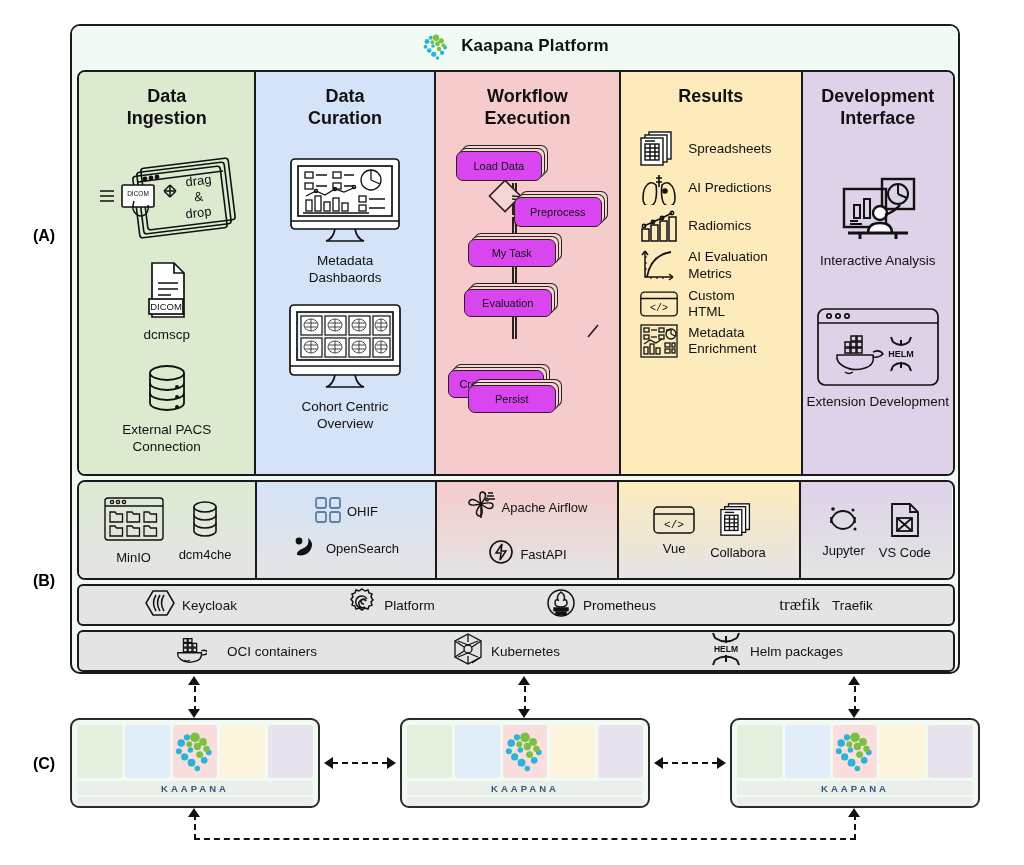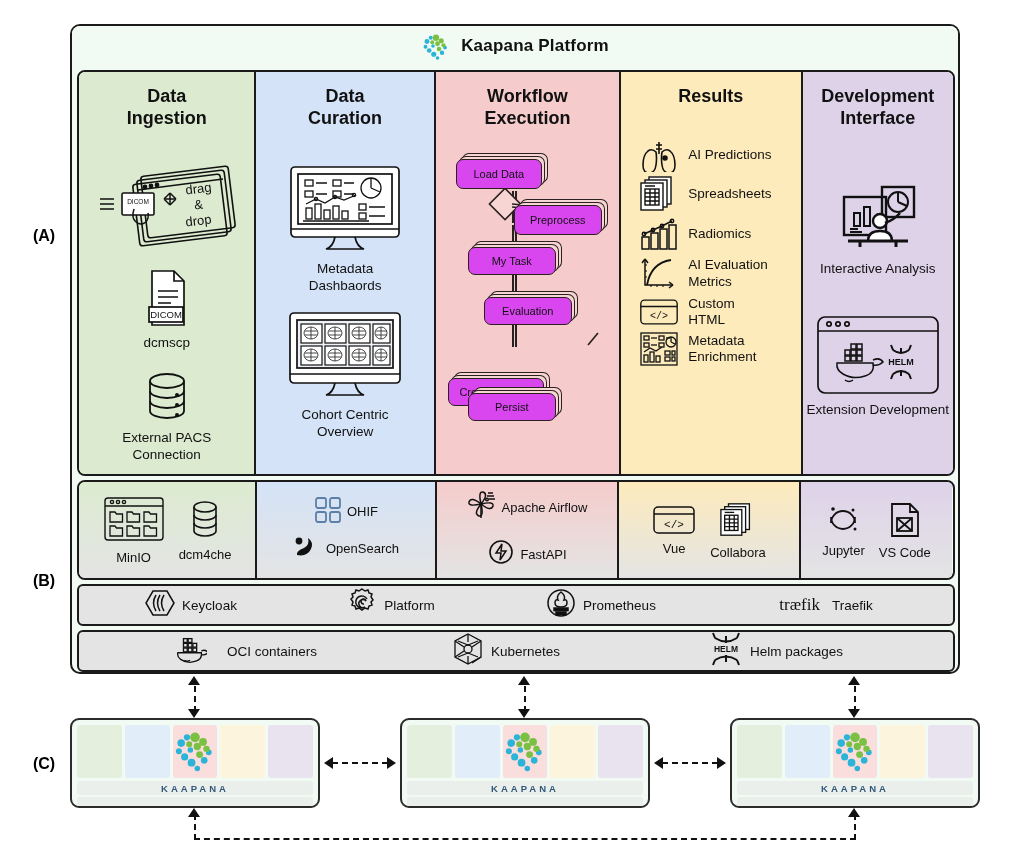--- a/index.html
+++ b/index.html
@@ -49,21 +49,21 @@
   }
   .col{
     position:relative; height:100%;
     border-right:2.5px solid #1a1a1a;
     display:flex; flex-direction:column; align-items:center;
     padding-top:14px;
   }
   .col:last-child{ border-right:none; }
   .col-title{
     font-size:18px; font-weight:bold; text-align:center; line-height:1.2;
-    white-space:pre-line; margin-bottom:14px;
+    white-space:pre-line; margin-bottom:6px;
   }
   .c-green { width:178px; background:#dcebd0; }
   .c-blue  { width:180px; background:#d4e3f7; }
   .c-pink  { width:186px; background:#f5cccb; }
   .c-yellow{ width:182px; background:#fdebbc; }
   .c-purple{ width:151px; background:#ded2e9; }
 
   .item-caption{
     font-size:13.5px; text-align:center; line-height:1.25;
     white-space:pre-line; margin-top:2px;
@@ -363,61 +363,61 @@
 
         <div class="wf-node" style="left:20px; top:12px; width:86px; height:30px;">
           <span>Load Data</span>
         </div>
         <div class="wf-node" style="left:78px; top:58px; width:88px; height:30px;">
           <span>Preprocess</span>
         </div>
         <div class="wf-node" style="left:32px; top:100px; width:88px; height:28px;">
           <span>My Task</span>
         </div>
-        <div class="wf-node" style="left:48px; top:150px; width:88px; height:28px;">
+        <div class="wf-node" style="left:28px; top:150px; width:88px; height:28px;">
           <span>Evaluation</span>
         </div>
         <div class="wf-node" style="left:12px; top:200px; width:96px; height:28px;margin-top:31px;">
           <span>Create Results</span>
         </div>
         <div class="wf-node" style="left:32px; top:246px; width:88px; height:28px;">
           <span>Persist</span>
         </div>
       </div>
     </div>
 
     <div class="col c-yellow">
       <div class="col-title">Results</div>
 
       <div style="margin-top:16px; width:100%;">
-        <div class="res-row">
-          <span class="res-ico">
-            <svg width="40" height="34" viewBox="0 0 40 34" fill="none" stroke="#111" stroke-width="1.6">
-              <path d="M20 4 v12"></path>
-              <path d="M17 7 h6 M17 11 h6"></path>
-              <path d="M17 14 q-4 -4 -8 -1 q-5 4 -5 14 q0 8 6 8 q6 0 7 -8 q1 -7 0 -13z"></path>
-              <path d="M23 14 q4 -4 8 -1 q5 4 5 14 q0 8 -6 8 q-6 0 -7 -8 q-1 -7 0 -13z"></path>
-              <circle cx="26" cy="20" r="2" fill="#111"></circle>
-            </svg>
-          </span>
-          <span class="res-label">AI Predictions</span>
-        </div>
-
         <div class="res-row">
           <span class="res-ico">
             <svg width="40" height="38" viewBox="0 0 40 38" fill="none" stroke="#111" stroke-width="1.4">
               <rect x="10" y="2" width="22" height="27" fill="#fff"></rect>
               <rect x="6" y="5" width="22" height="27" fill="#fff"></rect>
               <rect x="2" y="8" width="22" height="27" fill="#fff"></rect>
               <rect x="6" y="14" width="14" height="16"></rect>
               <path d="M6 18 h14 M6 22 h14 M6 26 h14 M11 14 v16 M16 14 v16"></path>
               <path d="M6 11 h10"></path>
             </svg>
           </span>
           <span class="res-label">Spreadsheets</span>
+        </div>
+
+        <div class="res-row">
+          <span class="res-ico">
+            <svg width="40" height="34" viewBox="0 0 40 34" fill="none" stroke="#111" stroke-width="1.6">
+              <path d="M20 4 v12"></path>
+              <path d="M17 7 h6 M17 11 h6"></path>
+              <path d="M17 14 q-4 -4 -8 -1 q-5 4 -5 14 q0 8 6 8 q6 0 7 -8 q1 -7 0 -13z"></path>
+              <path d="M23 14 q4 -4 8 -1 q5 4 5 14 q0 8 -6 8 q-6 0 -7 -8 q-1 -7 0 -13z"></path>
+              <circle cx="26" cy="20" r="2" fill="#111"></circle>
+            </svg>
+          </span>
+          <span class="res-label">AI Predictions</span>
         </div>
 
         <div class="res-row">
           <span class="res-ico">
             <svg width="40" height="36" viewBox="0 0 40 36" fill="none" stroke="#111" stroke-width="1.5">
               <rect x="3" y="21" width="7" height="12"></rect>
               <rect x="12" y="17" width="7" height="16"></rect>
               <rect x="21" y="13" width="7" height="20"></rect>
               <rect x="30" y="9" width="7" height="24"></rect>
               <path d="M5 18 l9 -4 l9 -4 l10 -5"></path>

